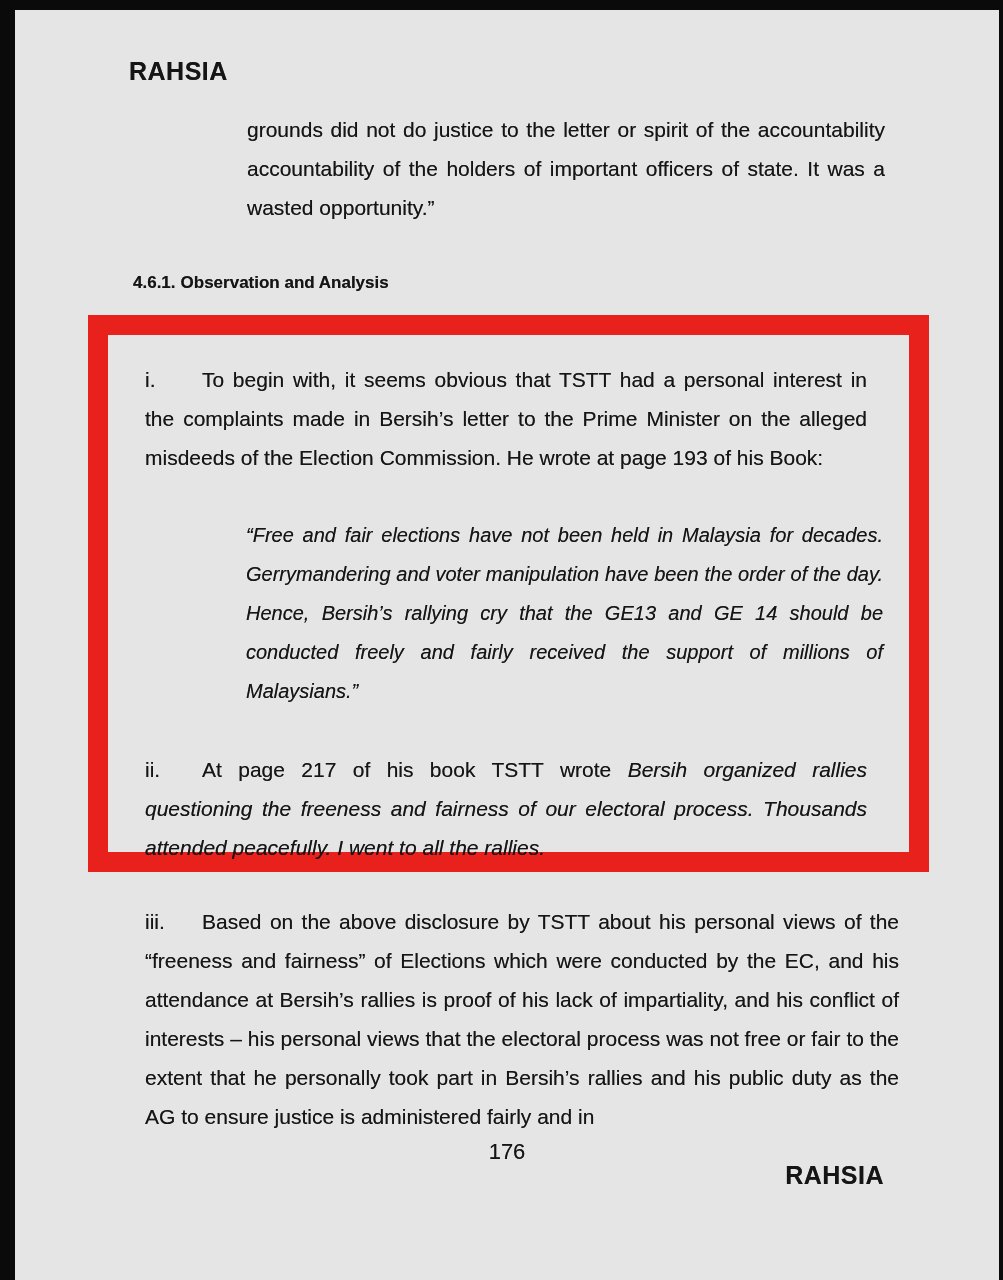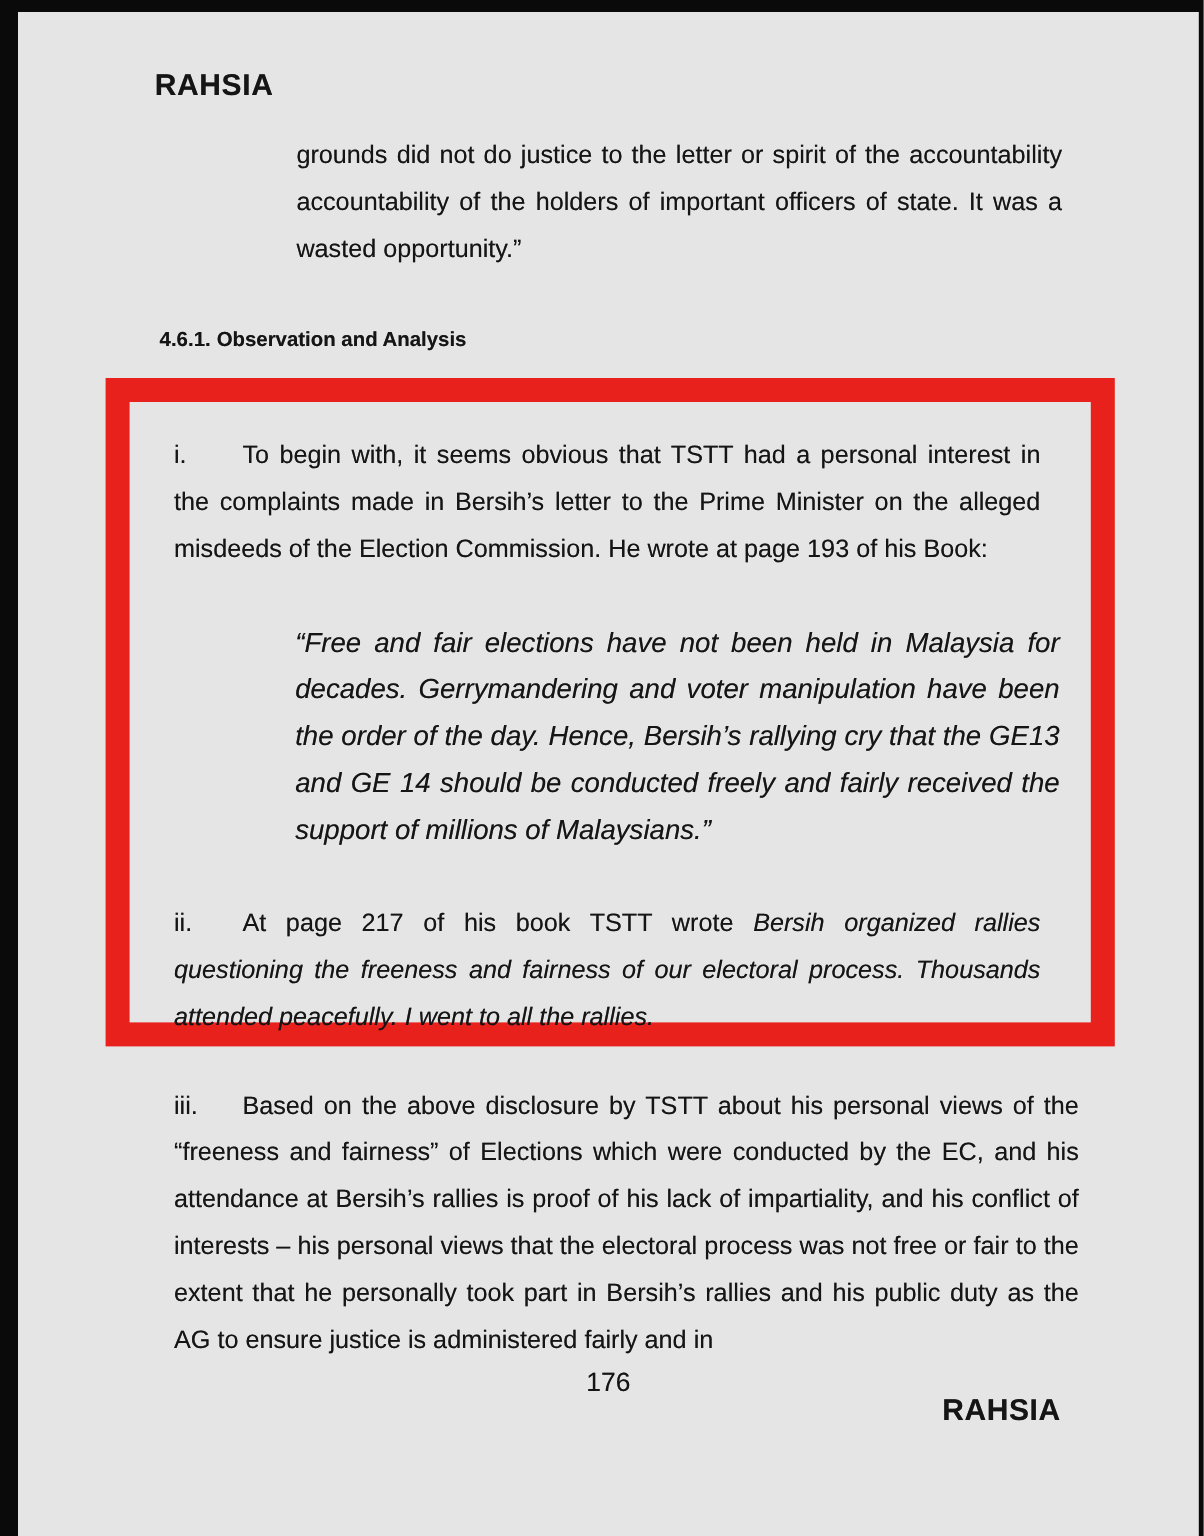--- a/index.html
+++ b/index.html
@@ -71,21 +71,21 @@
     line-height: 39px;
     text-align: justify;
   }
   .marker {
     display: inline-block;
     width: 57px;
     font-style: normal;
   }
   .blockquote {
     margin: 39px 0 39px 117px;
-    font-size: 23px;
+    font-size: 20px;
     line-height: 39px;
     text-align: justify;
     font-style: italic;
   }
   .para-ii {
     margin-top: 0;
   }
   .para-ii .lead {
     font-style: normal;
   }

